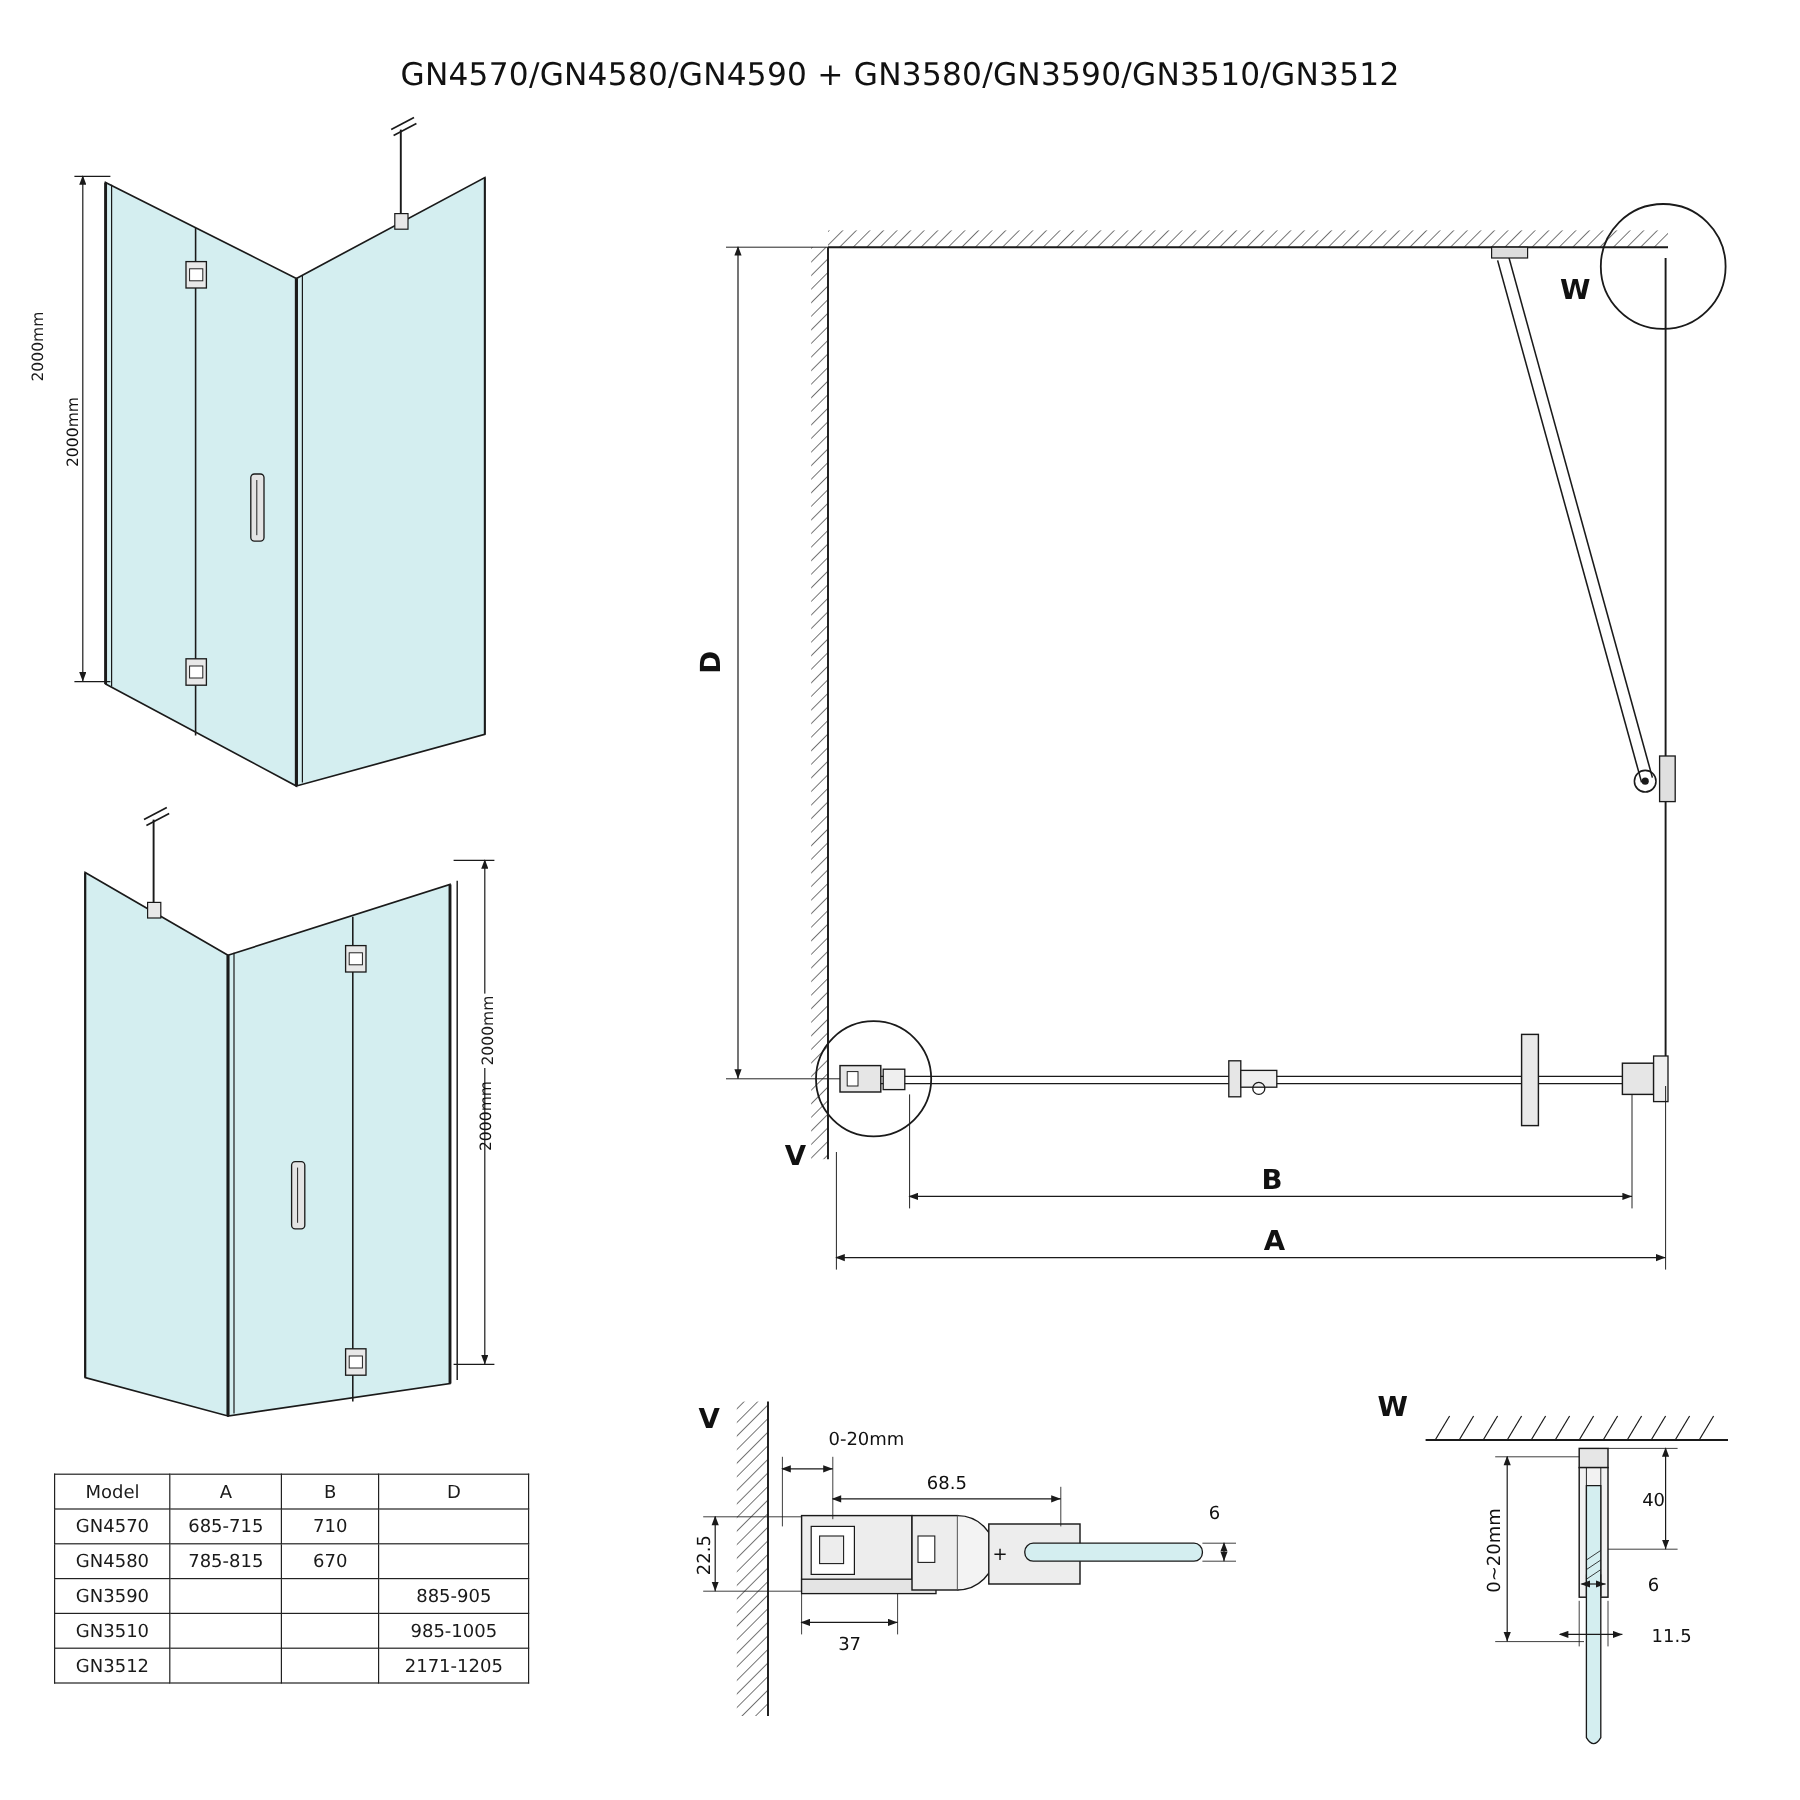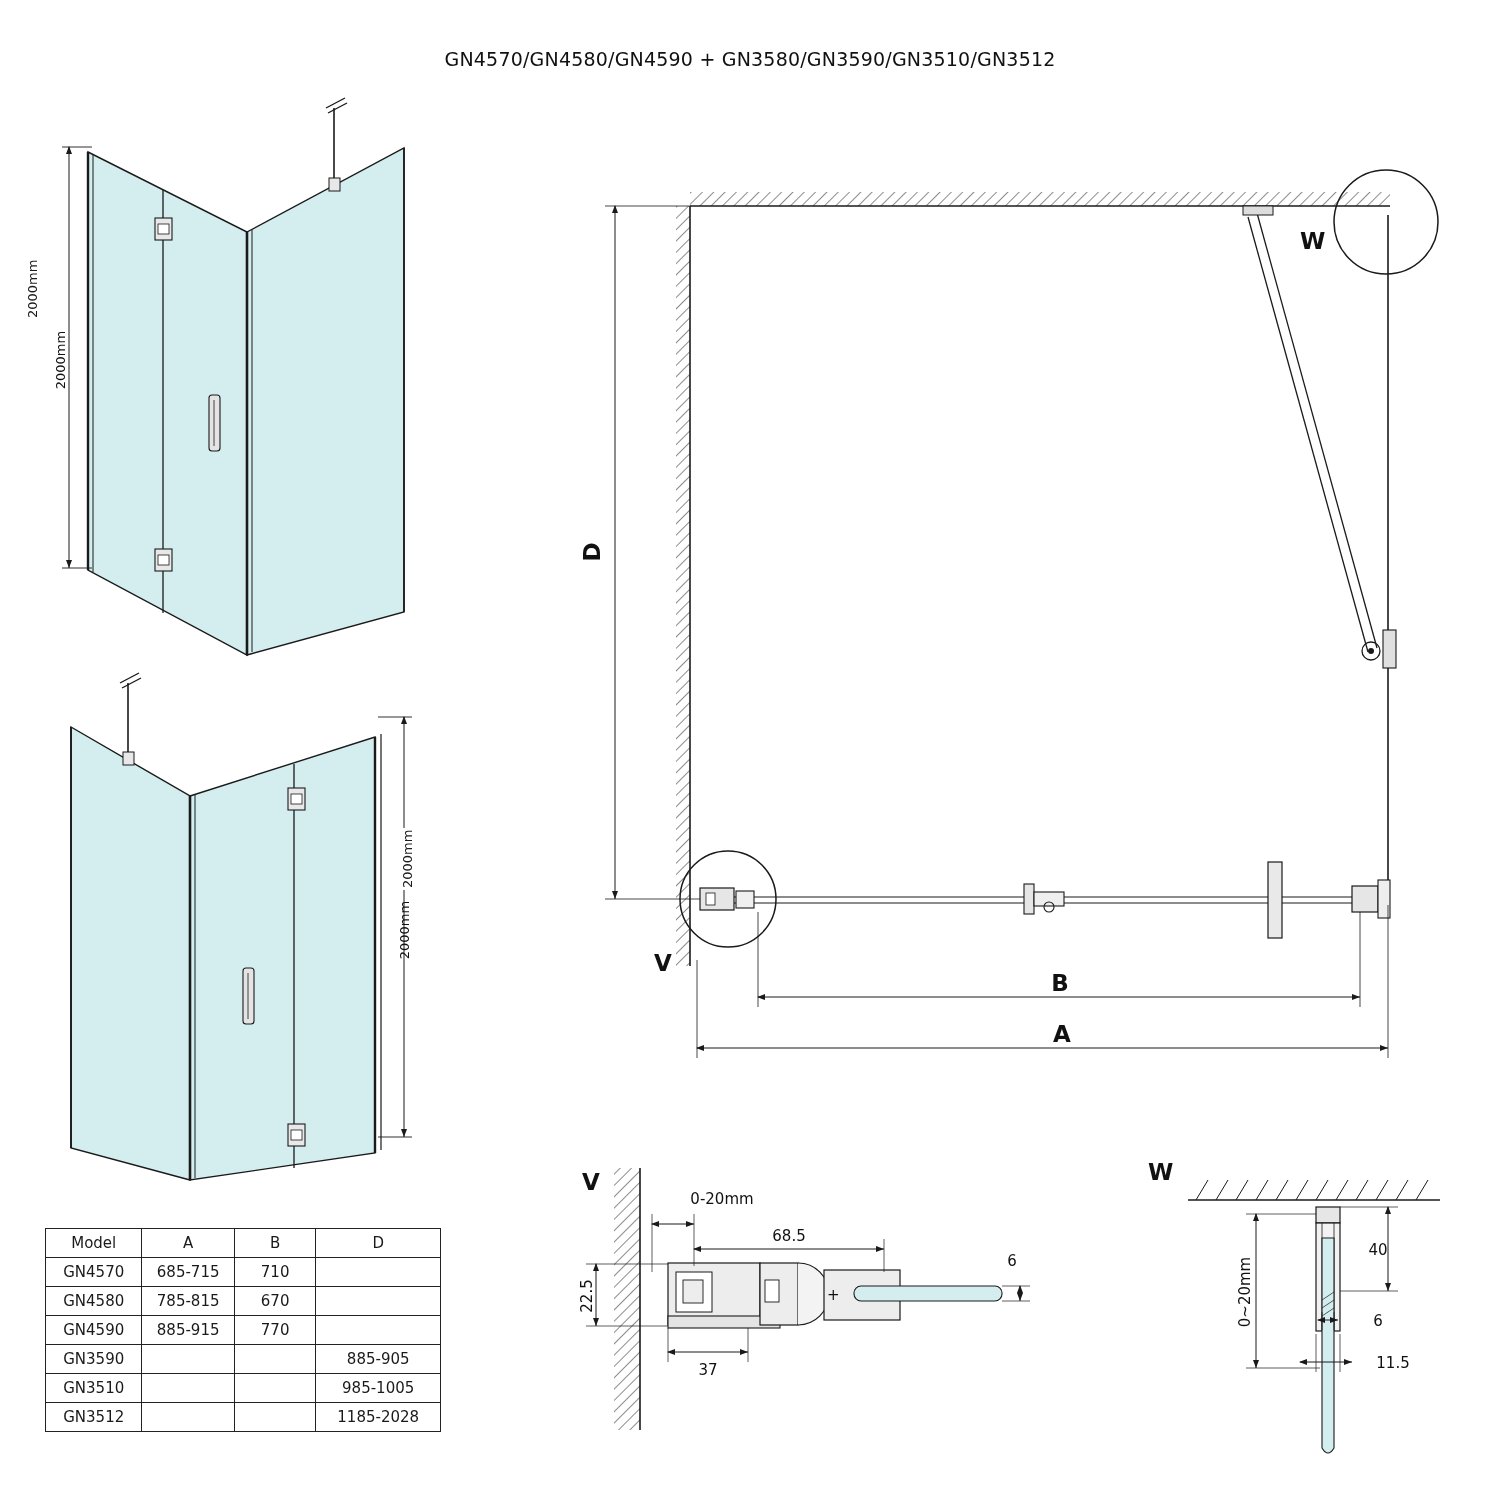--- a/index.html
+++ b/index.html
@@ -14,21 +14,21 @@
     font-family: "DejaVu Sans", "Liberation Sans", sans-serif;
     color: #1a1a1a;
     overflow: hidden;
   }
   .title {
     position: absolute;
     left: 0;
     top: 48px;
     width: 1500px;
     text-align: center;
-    font-size: 19px;
+    font-size: 26px;
     letter-spacing: 0.2px;
     color: #111;
   }
   svg { display: block; }
   .root-svg {
     position: absolute;
     left: 0; top: 0;
     width: 1500px; height: 1500px;
   }
   text { font-family: "DejaVu Sans", "Liberation Sans", sans-serif; fill:#111; }
@@ -326,37 +326,31 @@
       <td class="colB">710</td>
       <td class="colD"></td>
     </tr>
     <tr>
       <td class="model">GN4580</td>
       <td class="colA">785-815</td>
       <td class="colB">670</td>
       <td class="colD"></td>
     </tr>
     <tr>
-      <td class="model">GN4590</td>
-      <td class="colA">885-915</td>
-      <td class="colB">770</td>
-      <td class="colD"></td>
-    </tr>
-    <tr>
       <td class="model">GN3590</td>
       <td class="colA"></td>
       <td class="colB"></td>
       <td class="colD">885-905</td>
     </tr>
     <tr>
       <td class="model">GN3510</td>
       <td class="colA"></td>
       <td class="colB"></td>
       <td class="colD">985-1005</td>
     </tr>
     <tr>
       <td class="model">GN3512</td>
       <td class="colA"></td>
       <td class="colB"></td>
-      <td class="colD">1185-2028</td>
+      <td class="colD">2171-1205</td>
     </tr>
   </tbody>
 </table>
 
 </body></html>

